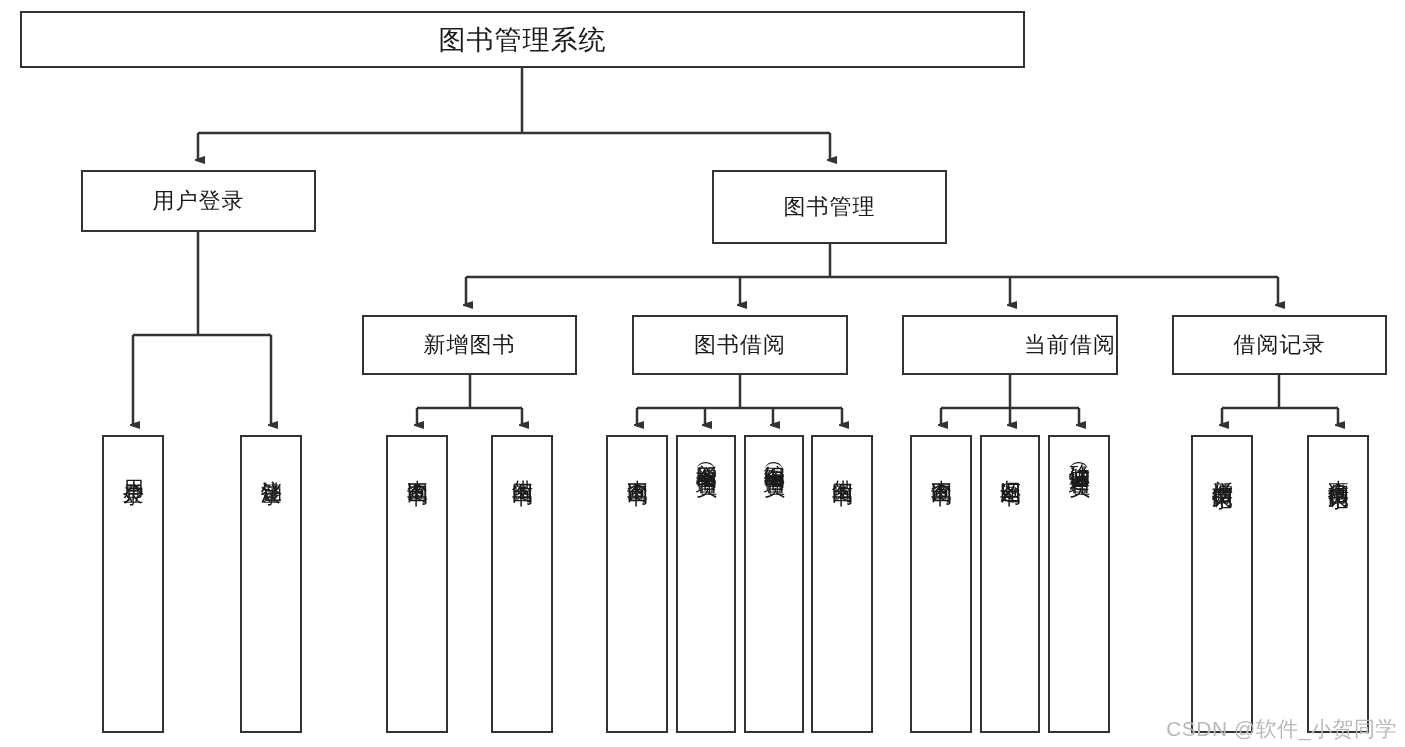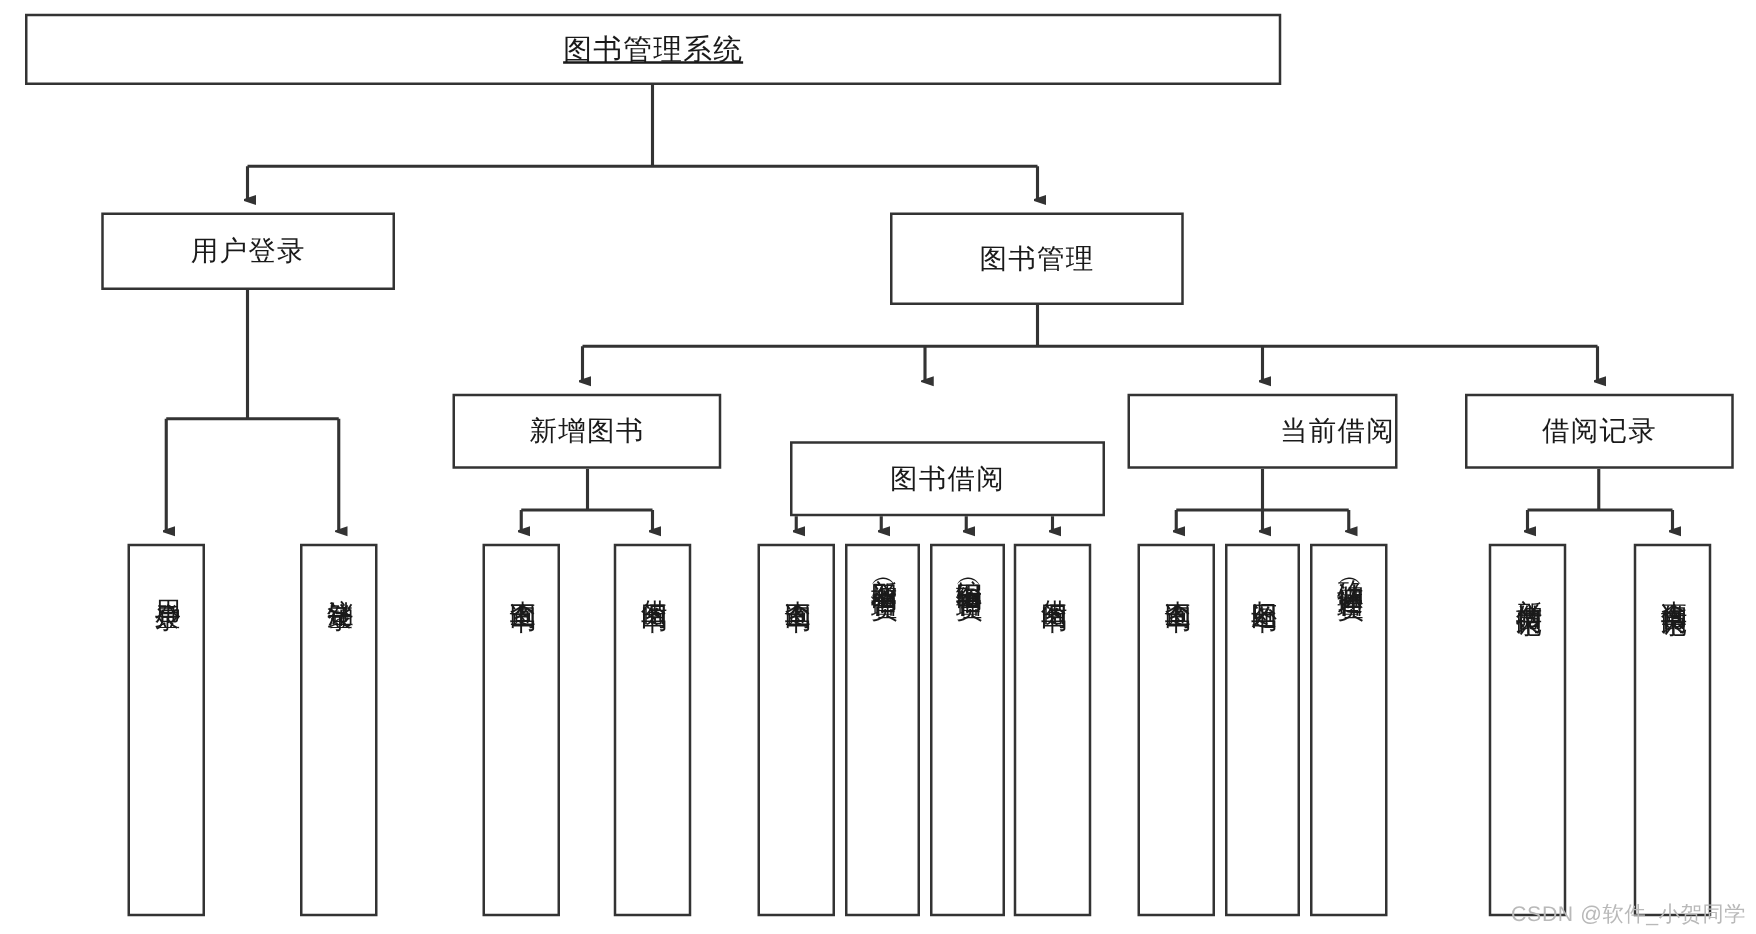--- a/index.html
+++ b/index.html
@@ -33,22 +33,21 @@
     display: flex;
     align-items: center;
     justify-content: center;
     color: #1a1a1a;
   }
   .node.horiz {
     font-size: 22px;
     letter-spacing: 1px;
   }
   .node.root {
-    font-size: 23px;
-    text-decoration: underline;
+    font-size: 27px;
   }
   .node.vert {
     align-items: flex-start;
     justify-content: center;
     padding-top: 26px;
   }
   .vlabel {
     writing-mode: vertical-rl;
     text-orientation: upright;
     font-size: 21px;
@@ -57,21 +56,21 @@
     white-space: nowrap;
     color: #1a1a1a;
   }
   .vlabel.tall {
     padding-top: 0px;
   }
   .watermark {
     position: absolute;
     right: 8px;
     bottom: 4px;
-    font-size: 17px;
+    font-size: 21px;
     color: #b9b9b9;
     letter-spacing: 0.5px;
     white-space: nowrap;
   }
 </style>
 </head>
 <body>
 
 <div id="canvas">
 
@@ -135,21 +134,21 @@
   <div class="node horiz" style="left:81px; top:170px; width:235px; height:62px;">
     <span>用户登录</span>
   </div>
   <div class="node horiz" style="left:712px; top:170px; width:235px; height:74px;">
     <span>图书管理</span>
   </div>
 
   <div class="node horiz" style="left:362px; top:315px; width:215px; height:60px;">
     <span>新增图书</span>
   </div>
-  <div class="node horiz" style="left:632px; top:315px; width:252px; height:60px;margin-top:38px;">
+  <div class="node horiz" style="left:632px; top:315px; width:216px; height:60px;">
     <span>图书借阅</span>
   </div>
   <div class="node horiz" style="left:902px; top:315px; width:216px; height:60px;justify-content:flex-end;">
     <span>当前借阅</span>
   </div>
   <div class="node horiz" style="left:1172px; top:315px; width:215px; height:60px;">
     <span>借阅记录</span>
   </div>
 
   <div class="node vert" style="left:102px; top:435px; width:62px; height:298px;">

